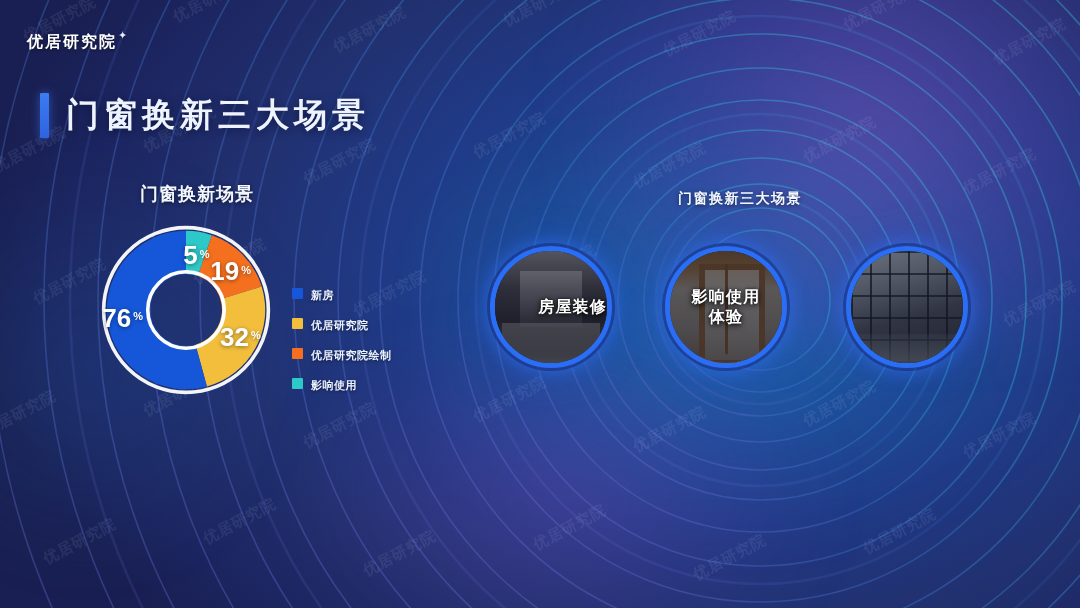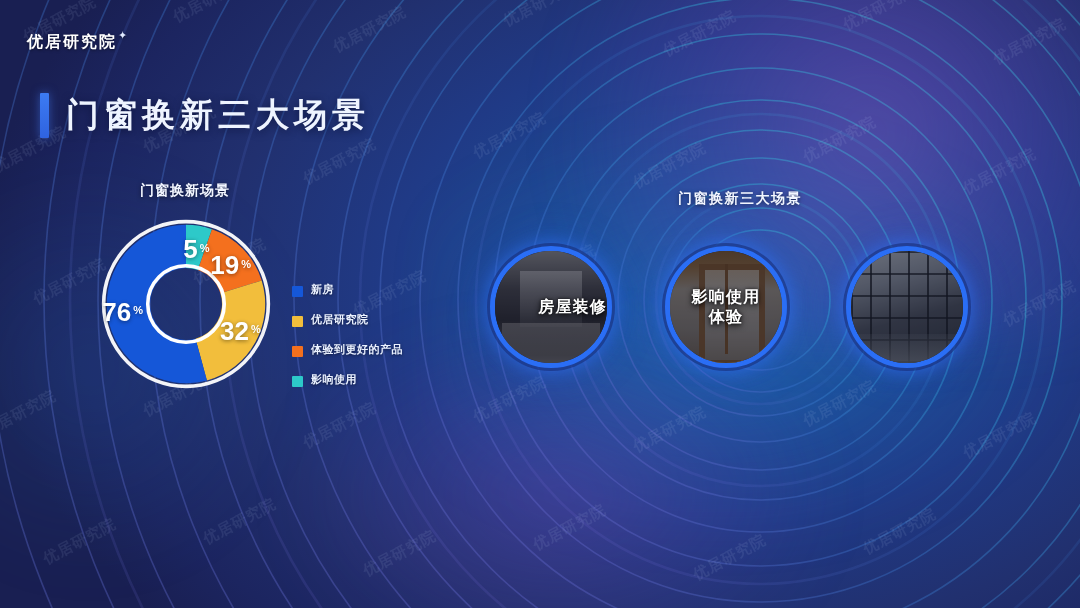--- a/index.html
+++ b/index.html
@@ -66,35 +66,35 @@
     border-radius:1px; margin-right:17px; box-shadow:0 0 10px rgba(70,130,255,.5);
   }
   .headline .txt{
     color:#eef4ff; font-size:33px; font-weight:700; letter-spacing:5px;
     text-shadow:0 2px 8px rgba(8,14,50,.7);
   }
 
   
   .chart-block{ position:absolute; left:86px; top:182px; width:340px; }
   .chart-title{
-    color:#f2f6ff; font-size:14px; font-weight:700; letter-spacing:1px;
+    color:#f2f6ff; font-size:18px; font-weight:700; letter-spacing:1px;
     text-align:left; margin-left:54px; text-shadow:0 1px 4px rgba(0,0,0,.55);
   }
   .donut-wrap{ position:relative; width:200px; height:180px; margin-top:14px; }
   .donut-wrap svg{ display:block; overflow:visible; }
 
   .slice-lbl{
     position:absolute; color:#ffffff; font-weight:700;
     text-shadow:0 1px 4px rgba(0,0,0,.45); white-space:nowrap;
   }
   .slice-lbl .num{ font-size:26px; }
   .slice-lbl .pct{ font-size:11px; margin-left:2px; vertical-align:super; }
 
   .legend{ position:absolute; left:206px; top:68px; }
-  .legend-row{ display:flex; align-items:flex-end; margin-bottom:15px; }
+  .legend-row{ display:flex; align-items:flex-start; margin-bottom:15px; }
   .legend-row .sw{ width:11px; height:11px; border-radius:1px; margin-right:8px; flex:none; }
   .legend-row .lb{ color:#eaf1ff; font-size:11px; font-weight:600; letter-spacing:.5px; white-space:nowrap;
                    text-shadow:0 1px 3px rgba(0,0,0,.5); }
 
   .source{
     position:absolute; left:18px; top:236px; width:290px; text-align:center;
     color:#c5d4ef; font-size:9px; letter-spacing:.6px; opacity:.92;
     text-shadow:0 1px 3px rgba(0,0,0,.5);
   }
 
@@ -308,21 +308,21 @@
           <div class="legend-row">
             <span class="sw" style="background: rgb(21, 87, 216);"></span>
             <span class="lb">新房</span>
           </div>
           <div class="legend-row">
             <span class="sw" style="background: rgb(242, 190, 60);"></span>
             <span class="lb">优居研究院</span>
           </div>
           <div class="legend-row">
             <span class="sw" style="background: rgb(244, 112, 30);"></span>
-            <span class="lb">体验到更好的产品</span>
+            <span class="lb">优居研究院绘制</span>
           </div>
           <div class="legend-row">
             <span class="sw" style="background: rgb(45, 201, 201);"></span>
             <span class="lb">影响使用</span>
           </div>
         </div>
     </div>
 
   </div>
 

